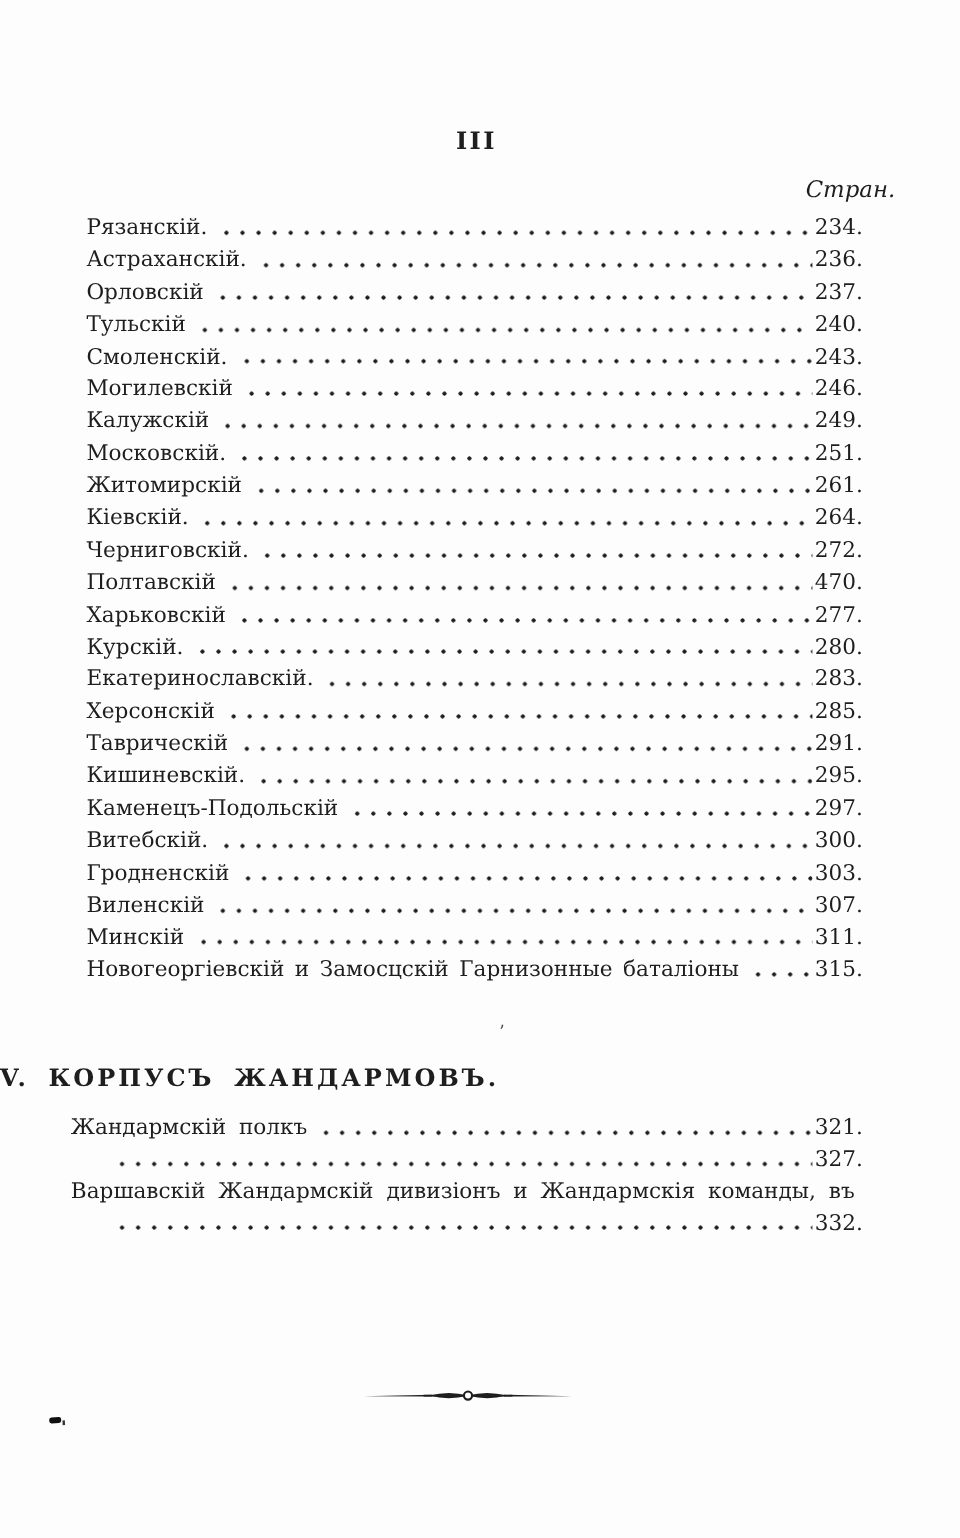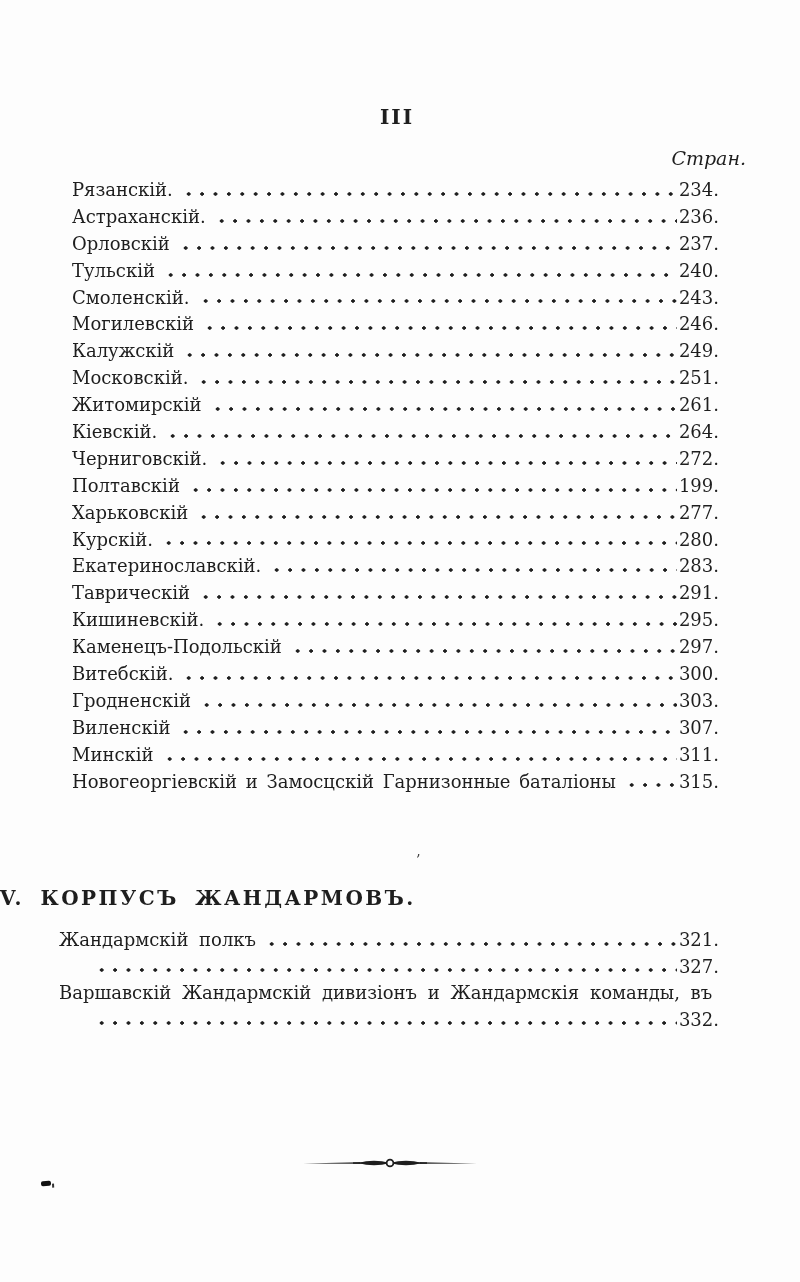--- a/index.html
+++ b/index.html
@@ -133,36 +133,41 @@
         <span class="pnum">264.</span>
       </div>
       <div class="row">
         <span class="title">Черниговскій.</span>
         <span class="leader"></span>
         <span class="pnum">272.</span>
       </div>
       <div class="row">
         <span class="title">Полтавскій</span>
         <span class="leader"></span>
-        <span class="pnum">199.</span>
+        <span class="pnum">470.</span>
       </div>
       <div class="row">
         <span class="title">Харьковскій</span>
         <span class="leader"></span>
         <span class="pnum">277.</span>
       </div>
       <div class="row">
         <span class="title">Курскій.</span>
         <span class="leader"></span>
         <span class="pnum">280.</span>
       </div>
       <div class="row">
         <span class="title">Екатеринославскій.</span>
         <span class="leader"></span>
         <span class="pnum">283.</span>
+      </div>
+      <div class="row">
+        <span class="title">Херсонскій</span>
+        <span class="leader"></span>
+        <span class="pnum">285.</span>
       </div>
       <div class="row">
         <span class="title">Таврическій</span>
         <span class="leader"></span>
         <span class="pnum">291.</span>
       </div>
       <div class="row">
         <span class="title">Кишиневскій.</span>
         <span class="leader"></span>
         <span class="pnum">295.</span>

